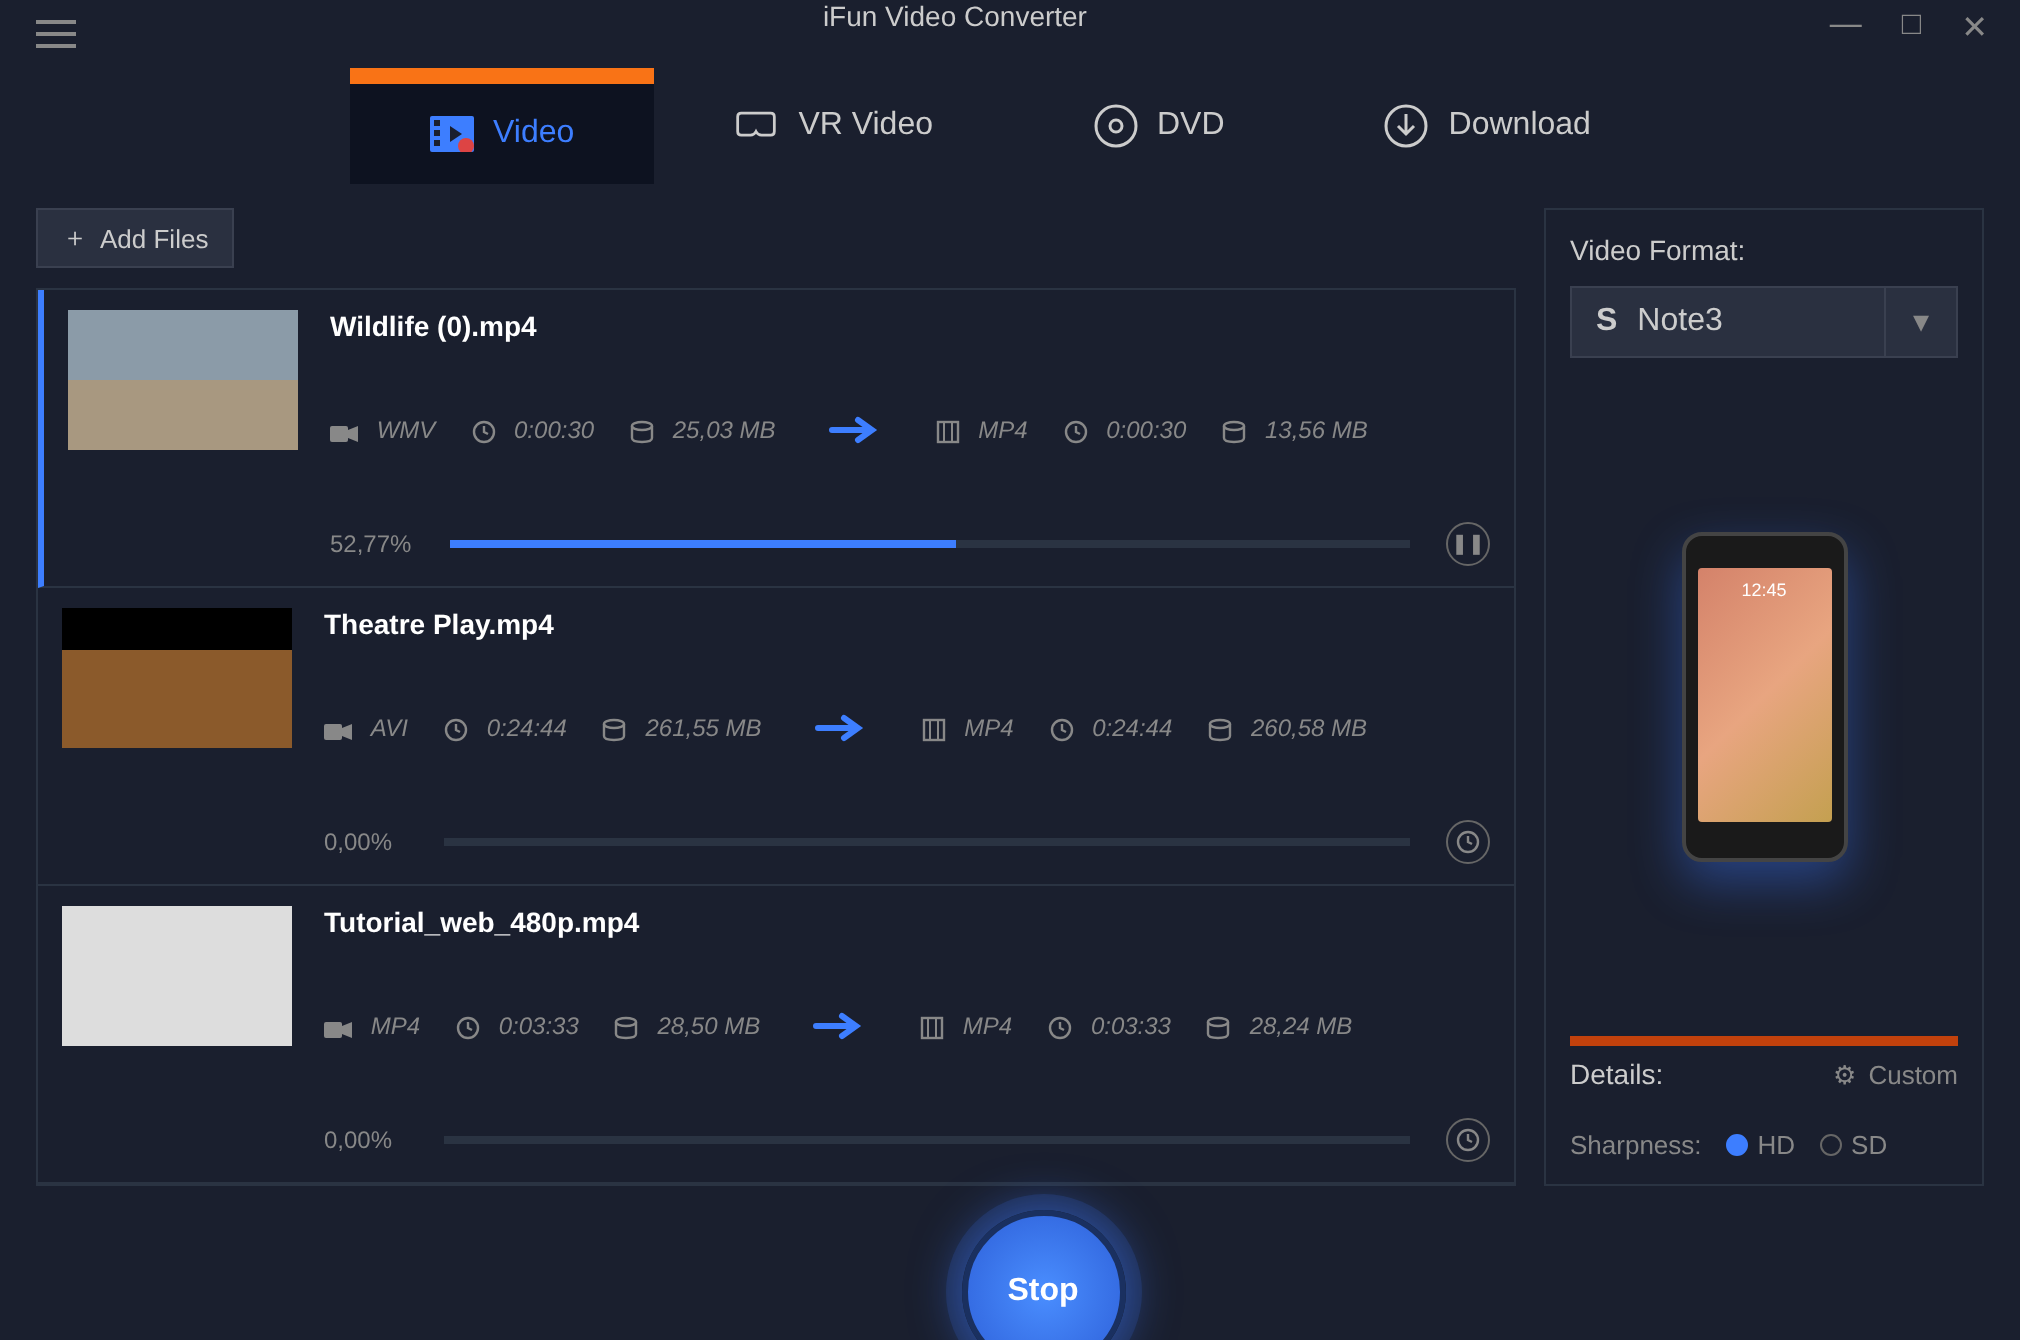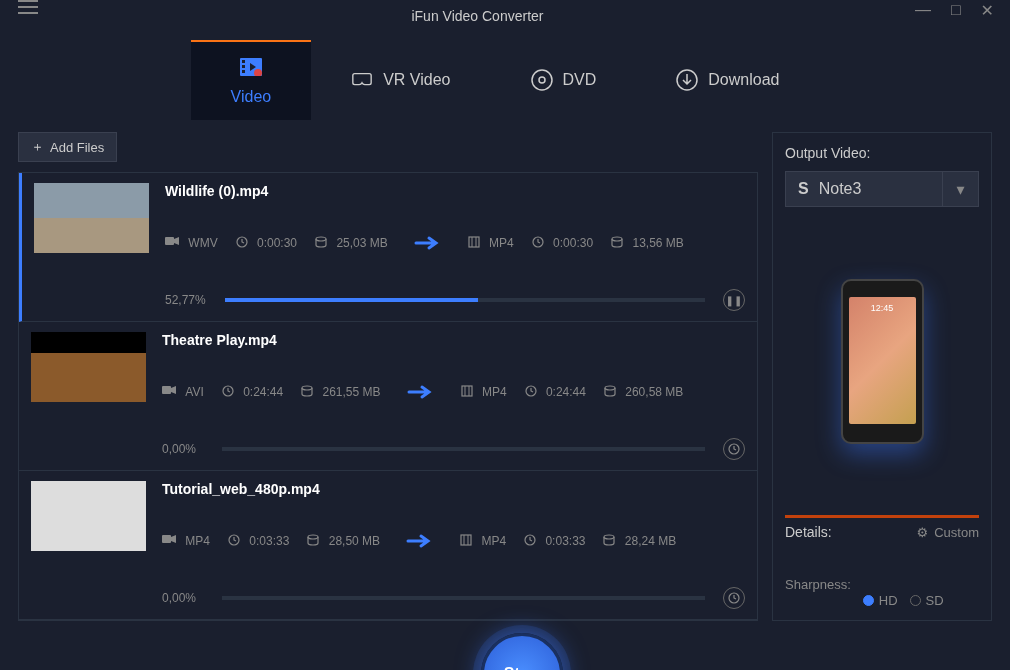--- a/index.html
+++ b/index.html
@@ -1,63 +1,63 @@
 <!DOCTYPE html>
 <html><head>
 <meta charset="utf-8">
 <style>
 * { margin: 0; padding: 0; box-sizing: border-box; }
 body { font-family: Arial, sans-serif; background: #0f1419; color: #aaa; width: 1010px; height: 670px; overflow: hidden; }
 .app { display: flex; flex-direction: column; height: 100%; background: #1a1f2e; }
-.titlebar { display: flex; align-items: flex-end; height: 40px; background: #1a1f2e; padding: 16px 12px; }
+.titlebar { display: flex; align-items: flex-start; height: 40px; background: #1a1f2e; padding: 0 12px; }
 .menu-icon { cursor: pointer; padding: 6px; }
 .menu-icon div { width: 20px; height: 2px; background: #888; margin: 4px 0; }
 .title { flex: 1; text-align: center; color: #ccc; font-size: 14px; }
 .winbtns { display: flex; gap: 12px; }
 .winbtn { cursor: pointer; color: #888; font-size: 16px; padding: 4px; }
 .tabs { display: flex; justify-content: center; background: #1a1f2e; }
 .tab { display: flex; align-items: center; gap: 10px; padding: 14px 40px; cursor: pointer; color: #ccc; font-size: 16px; }
-.tab.active { background: #0d1220; color: #3d7eff; border-top: 2px solid #f97316; flex-direction: column; }
+.tab.active { background: #0d1220; color: #3d7eff; border-top: 8px solid #f97316; }
 .tab-icon { width: 22px; height: 22px; display: flex; align-items: center; justify-content: center; }
 .content { flex: 1; display: flex; padding: 12px 18px; gap: 14px; }
 .left { flex: 1; display: flex; flex-direction: column; }
 .addfiles { display: inline-flex; align-items: center; gap: 6px; background: #2a3040; border: 1px solid #3a4050; padding: 5px 12px; cursor: pointer; width: fit-content; color: #ccc; font-size: 13px; margin-bottom: 10px; }
 .filelist { border: 1px solid #2a3342; min-height: 340px; }
 .fileitem { display: flex; padding: 10px 12px; border-bottom: 1px solid #2a3342; position: relative; }
 .fileitem.active { border-left: 3px solid #3d7eff; }
 .thumb { width: 115px; height: 70px; background: #333; flex-shrink: 0; position: relative; overflow: hidden; }
 .thumb-w { background: linear-gradient(180deg,#8b9ba8 0%,#8b9ba8 50%,#a89880 50%,#a89880 100%); }
 .thumb-t { background: linear-gradient(180deg,#000 0%,#000 30%,#8b5a2b 30%,#8b5a2b 100%); }
 .thumb-u { background: #ddd; }
 .fileinfo { flex: 1; padding-left: 16px; display: flex; flex-direction: column; gap: 30px; }
 .filename { color: #fff; font-weight: bold; font-size: 14px; margin-bottom: 6px; }
 .metarow { display: flex; align-items: center; gap: 18px; color: #888; font-size: 12px; margin-bottom: 8px; }
-.meta { display: flex; align-items: flex-start; gap: 6px; }
+.meta { display: flex; align-items: flex-end; gap: 6px; font-style: italic; }
 .arrow { color: #3d7eff; font-size: 20px; margin: 0 8px; }
 .progrow { display: flex; align-items: center; gap: 10px; }
 .pct { color: #888; font-size: 12px; width: 50px; }
 .bar { flex: 1; height: 4px; background: #2a3342; position: relative; }
 .barfill { height: 100%; background: #3d7eff; }
 .ctlicon { width: 22px; height: 22px; border: 1.5px solid #666; border-radius: 50%; display: flex; align-items: center; justify-content: center; cursor: pointer; margin-left: 8px; color: #888; font-size: 10px; }
 .right { width: 220px; border: 1px solid #2a3342; padding: 12px; display: flex; flex-direction: column; }
 .outlabel { color: #ccc; font-size: 14px; margin-bottom: 10px; }
 .dropdown { display: flex; background: #2a3040; border: 1px solid #3a4050; cursor: pointer; }
 .dd-main { flex: 1; display: flex; align-items: center; gap: 10px; padding: 8px 12px; color: #ccc; }
 .dd-arrow { width: 36px; display: flex; align-items: center; justify-content: center; border-left: 1px solid #3a4050; color: #888; }
 .phone { flex: 1; display: flex; align-items: center; justify-content: center; padding: 14px 0; }
 .phone-device { width: 83px; height: 165px; background: #1a1a1a; border-radius: 10px; border: 2px solid #444; position: relative; box-shadow: 0 10px 25px rgba(60,120,255,0.4); }
 .phone-screen { position: absolute; top: 16px; left: 6px; right: 6px; bottom: 18px; background: linear-gradient(135deg,#d4826a 0%,#e8a580 50%,#c4a050 100%); border-radius: 2px; }
 .phone-time { color: #fff; font-size: 9px; text-align: center; padding-top: 6px; }
-.details-row { display: flex; justify-content: space-between; align-items: center; padding: 6px 0; border-top: 3px solid #c2410c; }
+.details-row { display: flex; justify-content: space-between; align-items: center; padding: 6px 0; border-top: 5px solid #c2410c; }
 .details-lbl { color: #ccc; font-size: 14px; }
 .custom { display: flex; align-items: center; gap: 6px; color: #888; font-size: 13px; cursor: pointer; }
 .detail-line { color: #888; font-size: 13px; margin: 3px 0; }
 .detail-line b { color: #3d7eff; font-weight: normal; }
 .sharp { display: flex; align-items: center; gap: 12px; margin-top: 14px; color: #888; font-size: 13px; }
-.radio { display: inline-flex; align-items: center; gap: 5px; margin-top: 33px; }
+.radio { display: inline-flex; align-items: center; gap: 5px; }
 .radio-dot { width: 11px; height: 11px; border-radius: 50%; border: 1.5px solid #666; }
 .radio-dot.on { background: #3d7eff; border-color: #3d7eff; }
 .bottom { height: 105px; display: flex; align-items: center; justify-content: center; position: relative; margin-left: 33px; }
 .stopbtn { width: 82px; height: 82px; border-radius: 50%; background: radial-gradient(circle,#4a8eff 0%,#2d5fd8 100%); display: flex; align-items: center; justify-content: center; color: #fff; font-weight: bold; font-size: 16px; cursor: pointer; box-shadow: 0 0 0 8px rgba(60,120,255,0.15), 0 0 25px rgba(60,120,255,0.6); border: 3px solid #1a3060; }
 svg { display: block; }
 </style>
 </head>
 <body>
 
 <div class="app">
@@ -266,21 +266,21 @@
                     <path d="M6 3 L6 6 L8 7" stroke="#888" stroke-width="1.2" fill="none"></path>
                   </svg>
                 </div>
       </div>
     </div>
           </div>
         </div>
     </div>
 
     <div class="right">
-      <div class="outlabel">Output Video:</div>
+      <div class="outlabel">Video Format:</div>
       <div class="dropdown">
         <div class="dd-main">
           <span style="font-weight:bold;font-size:16px;">S</span>
           <span>Note3</span>
         </div>
         <div class="dd-arrow">▾</div>
       </div>
       <div class="phone">
         <div class="phone-device">
           <div class="phone-screen">

